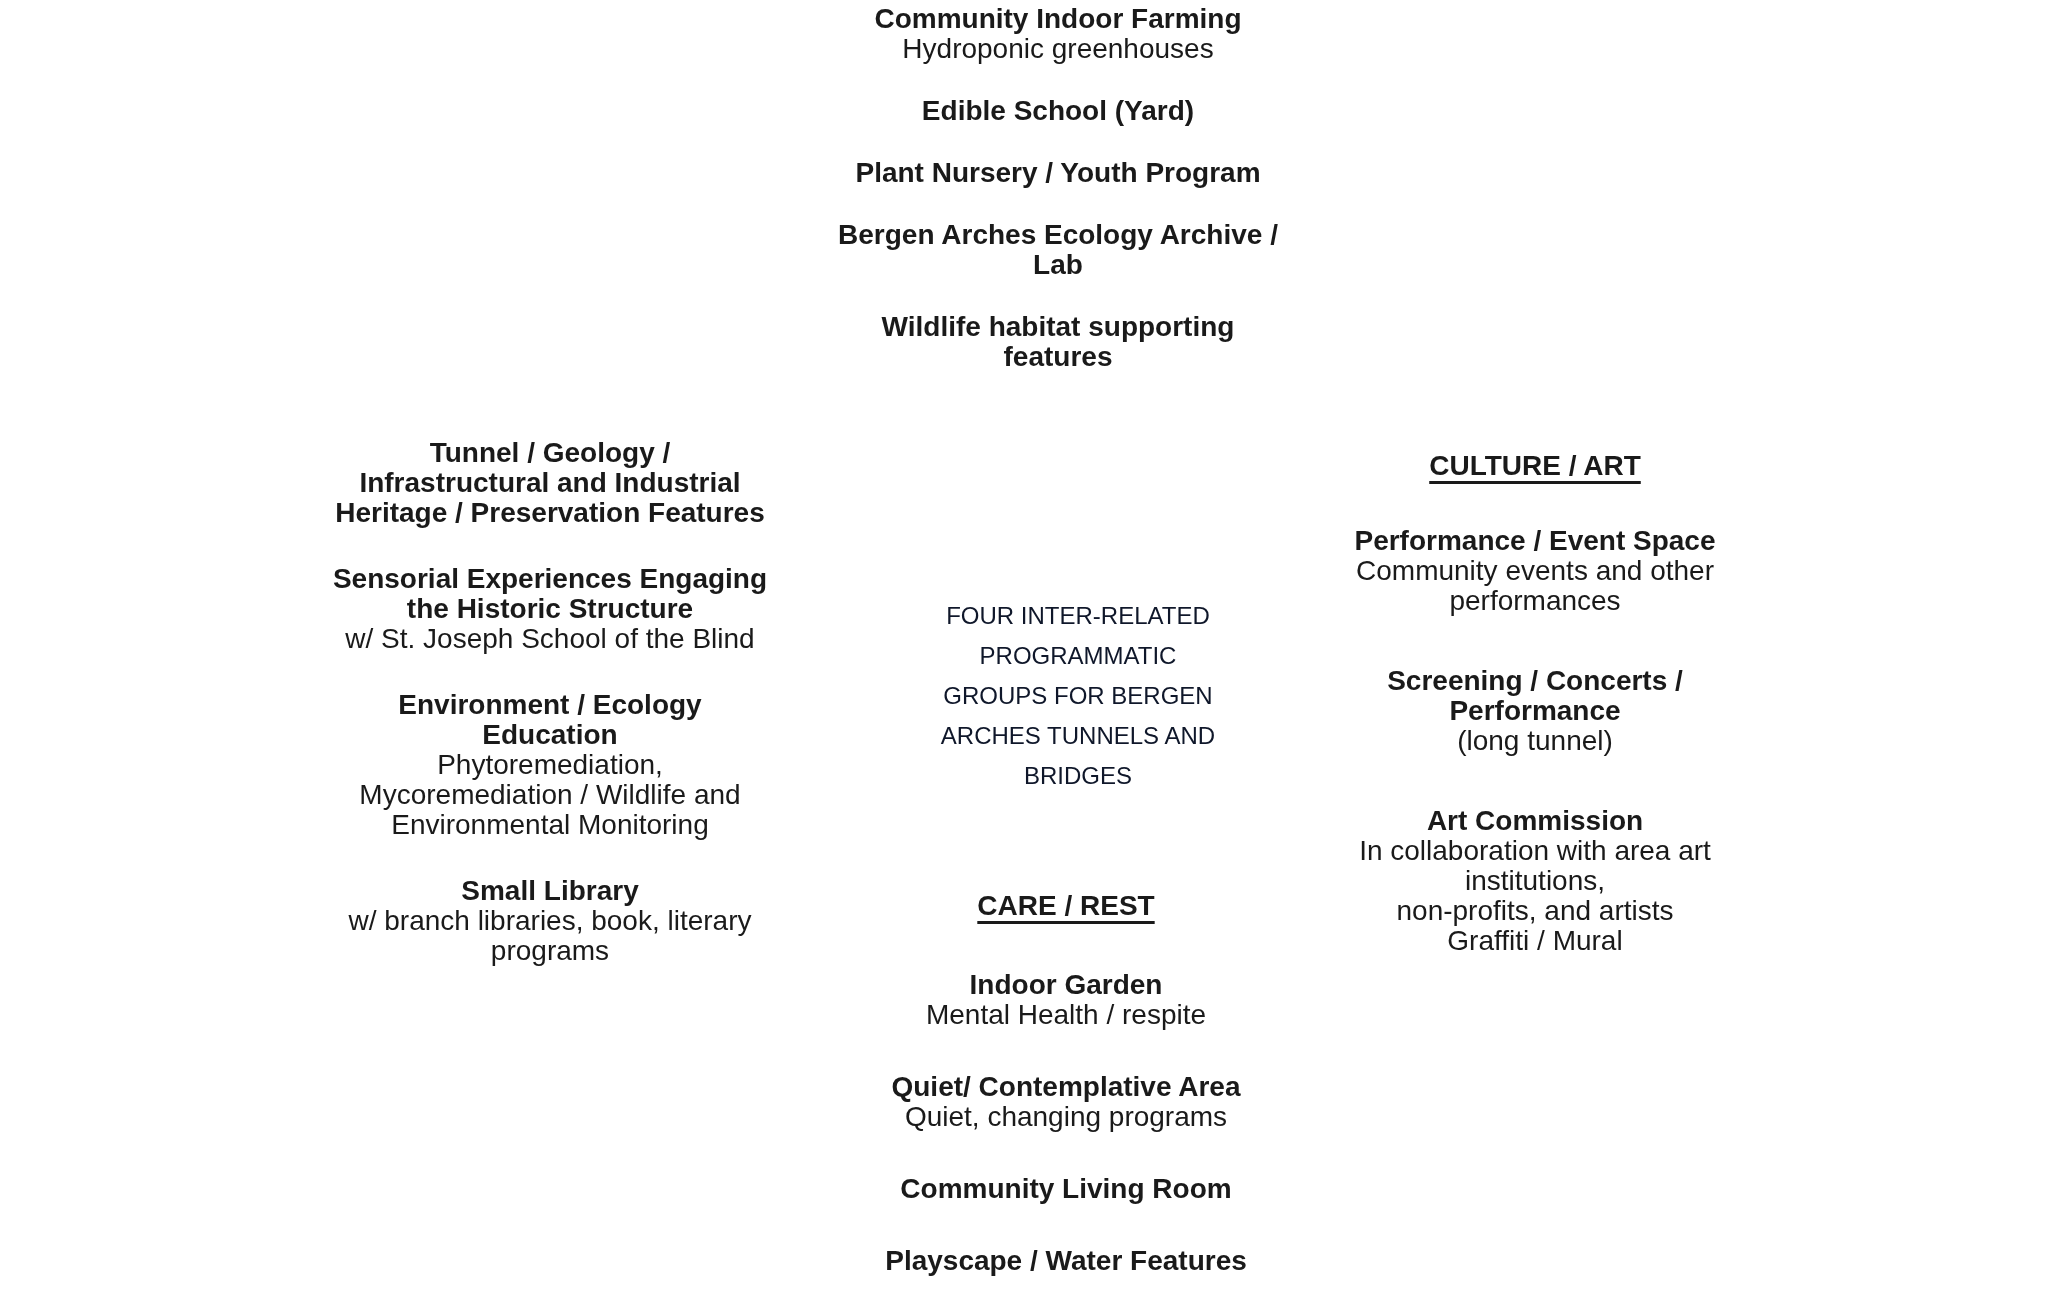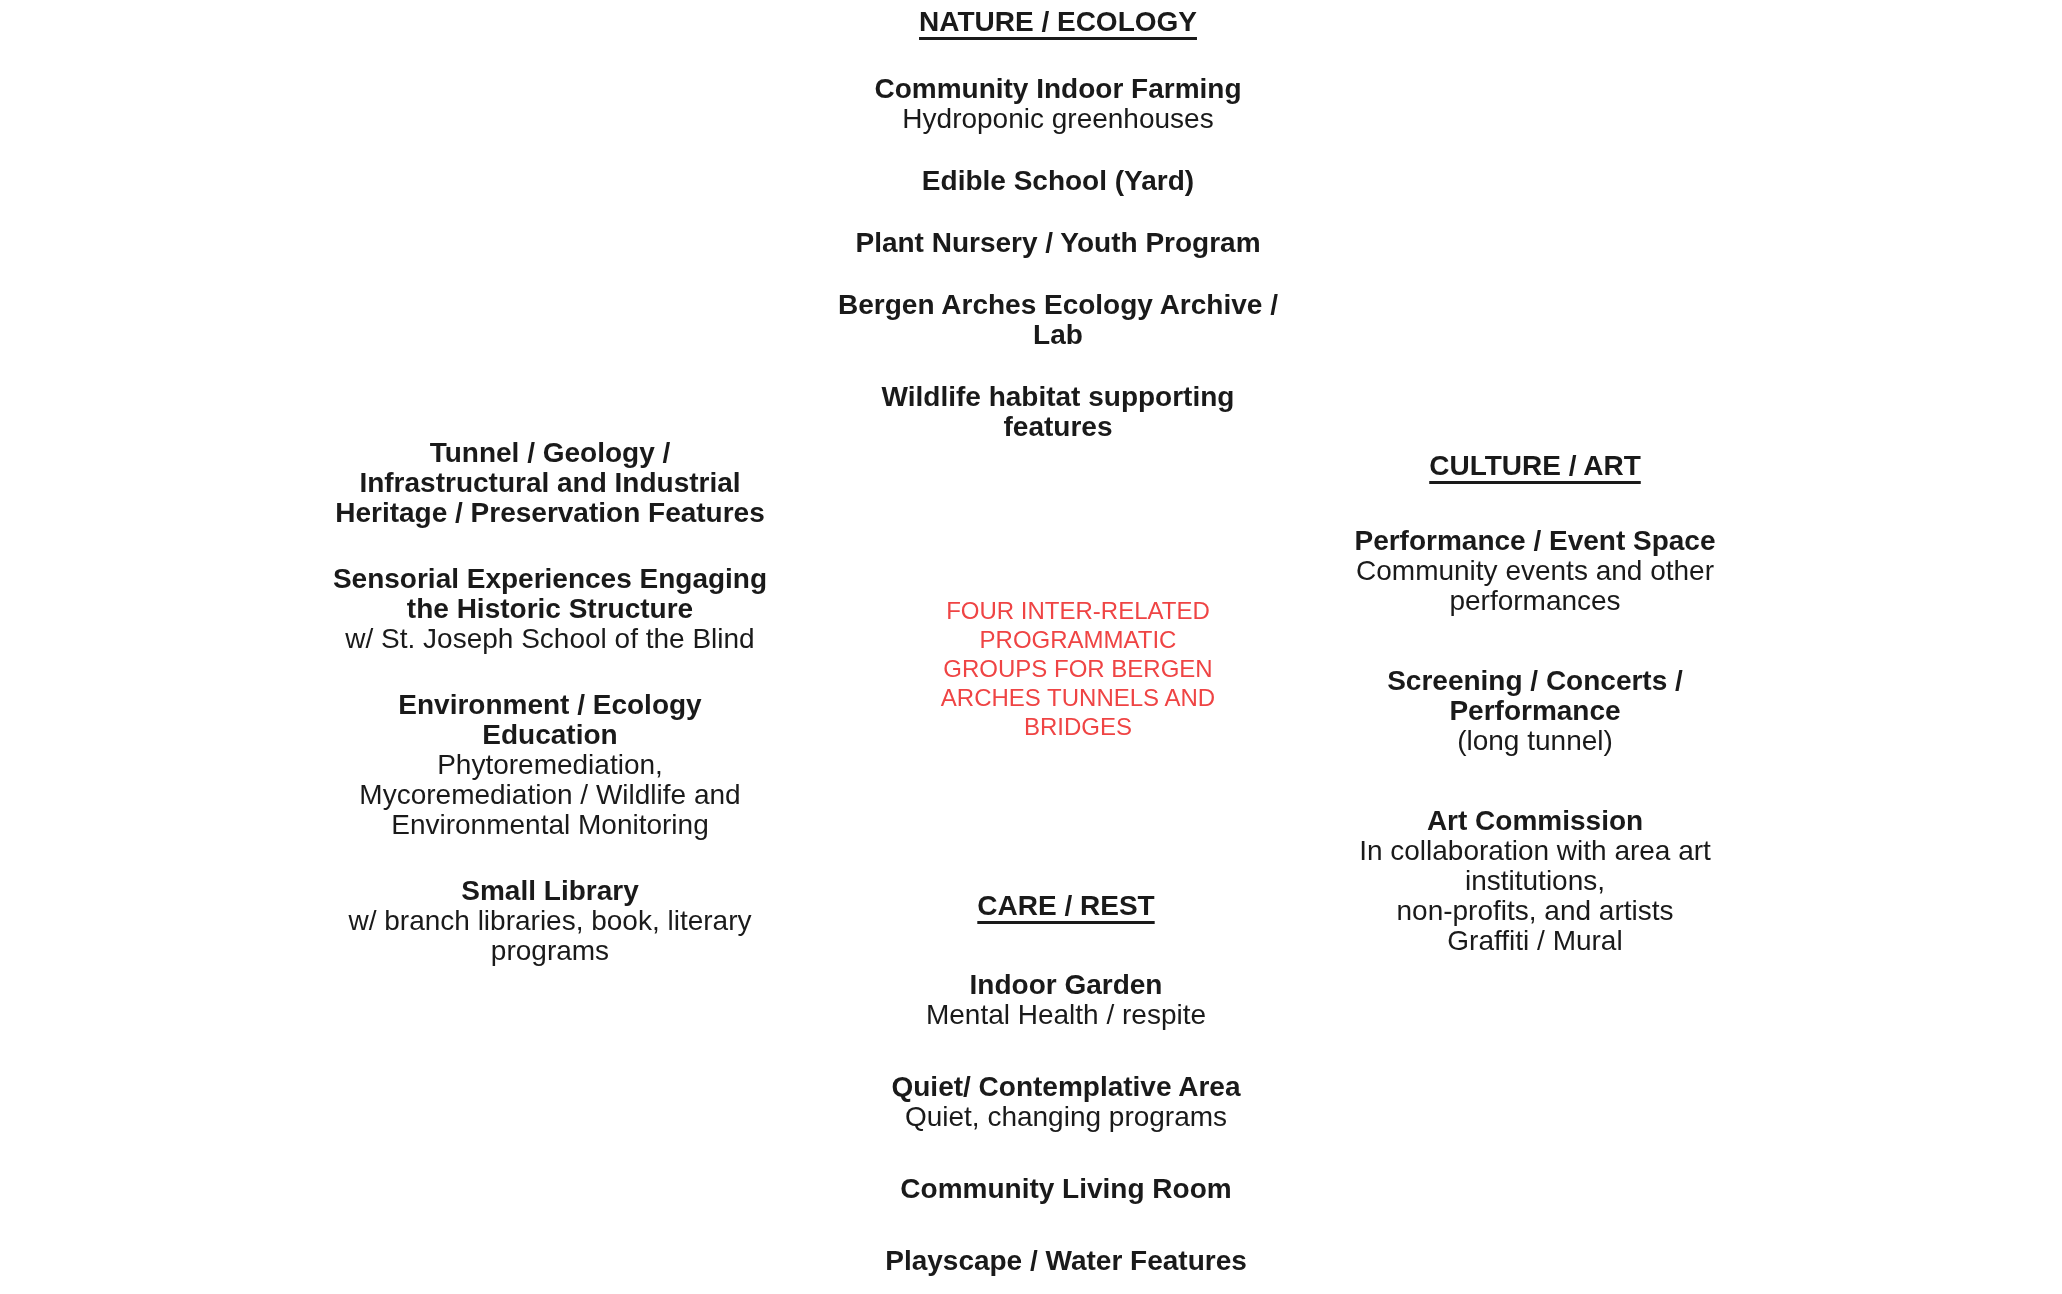--- a/index.html
+++ b/index.html
@@ -66,32 +66,31 @@
   #group-care .item { margin-bottom: 42px; }
 
   
   #center-note {
     position: absolute;
     left: 918px;
     top: 596px;
     width: 320px;
     text-align: center;
     font-size: 24px;
-    line-height: 29px;
-    color: #ef4444;
+    line-height: 40px;
+    color: #0f172a;
     white-space: pre-line;
   }
 </style>
 </head>
 <body>
 
 <div class="canvas">
 
   <div class="group" id="group-nature">
-    <div class="group-title">NATURE / ECOLOGY</div>
     <div class="items">
       <div class="item">
         <div class="item-name">Community Indoor Farming</div>
         <div class="item-detail">Hydroponic greenhouses</div>
       </div>
       <div class="item">
         <div class="item-name">Edible School (Yard)</div>
       </div>
       <div class="item">
         <div class="item-name">Plant Nursery / Youth Program</div>

